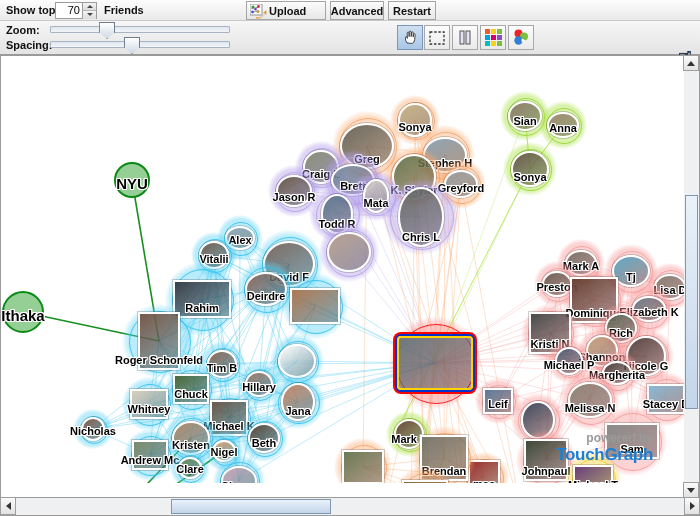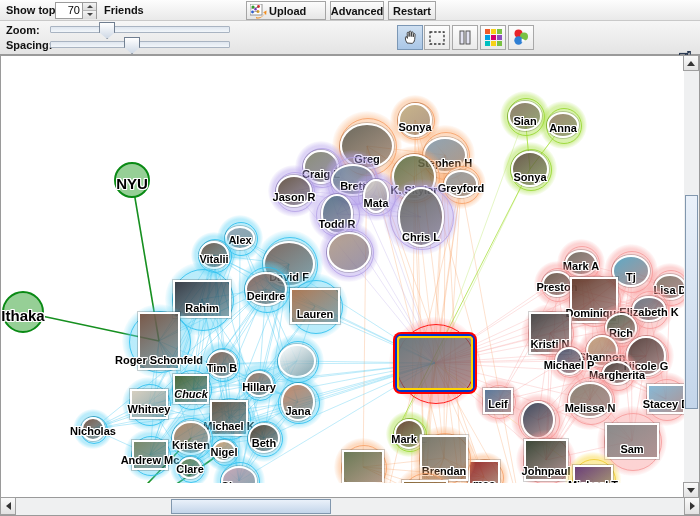--- a/index.html
+++ b/index.html
@@ -581,21 +581,20 @@
           <div class="node" style="left: 164px; top: 206px; width: 74px; height: 74px;">
             <div class="halo" style="background: radial-gradient(circle, rgba(90, 210, 245, 0.42) 58%, rgba(255, 255, 255, 0) 72%); border: 0px;"></div>
             <div style="position: absolute; left: 50%; top: 50%; border-radius: 50%; width: 60px; height: 60px; margin-left: -30px; margin-top: -30px; border: 1.5px solid rgb(46, 192, 239); opacity: 0.85;"></div>
             <div class="pic" style="width: 54px; height: 34px; left: 8px; top: 18px; background: linear-gradient(145deg, rgb(58, 63, 73), rgba(0, 0, 0, 0.3));"></div>
             <div class="nm" style="top: 40px;">Rahim</div>
           </div>
           <div class="node" style="left: 281px; top: 217px; width: 66px; height: 66px;">
             <div class="halo" style="background: radial-gradient(circle, rgba(90, 210, 245, 0.42) 58%, rgba(255, 255, 255, 0) 72%); border: 0px;"></div>
             <div style="position: absolute; left: 50%; top: 50%; border-radius: 50%; width: 52px; height: 52px; margin-left: -26px; margin-top: -26px; border: 1.5px solid rgb(46, 192, 239); opacity: 0.85;"></div>
             <div class="pic" style="width: 46px; height: 32px; left: 8px; top: 15px; background: linear-gradient(145deg, rgb(176, 122, 85), rgba(0, 0, 0, 0.3));"></div>
-            <div class="nm" style="top: 35px;">Lauren</div>
           </div>
           <div class="node" style="left: 556px; top: 183px; width: 48px; height: 48px;">
             <div class="halo" style="background: radial-gradient(circle, rgba(248, 150, 150, 0.42) 58%, rgba(255, 255, 255, 0) 72%); border: 0px;"></div>
             <div style="position: absolute; left: 50%; top: 50%; border-radius: 50%; width: 34px; height: 34px; margin-left: -17px; margin-top: -17px; border: 1.5px solid rgb(246, 155, 155); opacity: 0.85;"></div>
             <div class="pic rnd" style="width: 28px; height: 22px; left: 8px; top: 11px; background: linear-gradient(145deg, rgb(124, 115, 105), rgba(0, 0, 0, 0.3));"></div>
             <div class="nm" style="top: 21px;">Mark A</div>
           </div>
           <div class="node" style="left: 603px; top: 188px; width: 54px; height: 54px;">
             <div class="halo" style="background: radial-gradient(circle, rgba(248, 150, 150, 0.42) 58%, rgba(255, 255, 255, 0) 72%); border: 0px;"></div>
             <div style="position: absolute; left: 50%; top: 50%; border-radius: 50%; width: 40px; height: 40px; margin-left: -20px; margin-top: -20px; border: 1.5px solid rgb(246, 155, 155); opacity: 0.85;"></div>
@@ -755,21 +754,21 @@
             <div class="halo" style="background: radial-gradient(circle, rgba(90, 210, 245, 0.42) 58%, rgba(255, 255, 255, 0) 72%); border: 0px;"></div>
             <div style="position: absolute; left: 50%; top: 50%; border-radius: 50%; width: 40px; height: 40px; margin-left: -20px; margin-top: -20px; border: 1.5px solid rgb(46, 192, 239); opacity: 0.85;"></div>
             <div class="pic rnd" style="width: 34px; height: 30px; left: 8px; top: 10px; background: linear-gradient(145deg, rgb(255, 255, 255), rgba(0, 0, 0, 0.3));"></div>
           </div>
           <div class="node" style="left: 236px; top: 306px; width: 44px; height: 44px;">
             <div class="halo" style="background: radial-gradient(circle, rgba(90, 210, 245, 0.42) 58%, rgba(255, 255, 255, 0) 72%); border: 0px;"></div>
             <div style="position: absolute; left: 50%; top: 50%; border-radius: 50%; width: 30px; height: 30px; margin-left: -15px; margin-top: -15px; border: 1.5px solid rgb(46, 192, 239); opacity: 0.85;"></div>
             <div class="pic rnd" style="width: 24px; height: 22px; left: 8px; top: 9px; background: linear-gradient(145deg, rgb(154, 122, 106), rgba(0, 0, 0, 0.3));"></div>
             <div class="nm" style="top: 19px;">Hillary</div>
           </div>
-          <div class="node" style="left: 164px; top: 307px; width: 52px; height: 52px; font-style: italic;">
+          <div class="node" style="left: 164px; top: 307px; width: 52px; height: 52px;">
             <div class="halo" style="background: radial-gradient(circle, rgba(90, 210, 245, 0.42) 58%, rgba(255, 255, 255, 0) 72%); border: 0px;"></div>
             <div style="position: absolute; left: 50%; top: 50%; border-radius: 50%; width: 38px; height: 38px; margin-left: -19px; margin-top: -19px; border: 1.5px solid rgb(46, 192, 239); opacity: 0.85;"></div>
             <div class="pic" style="width: 32px; height: 26px; left: 8px; top: 11px; background: linear-gradient(145deg, rgb(74, 106, 58), rgba(0, 0, 0, 0.3));"></div>
             <div class="nm" style="top: 25px;">Chuck</div>
           </div>
           <div class="node" style="left: 270px; top: 319px; width: 54px; height: 54px;">
             <div class="halo" style="background: radial-gradient(circle, rgba(90, 210, 245, 0.42) 58%, rgba(255, 255, 255, 0) 72%); border: 0px;"></div>
             <div style="position: absolute; left: 50%; top: 50%; border-radius: 50%; width: 40px; height: 40px; margin-left: -20px; margin-top: -20px; border: 1.5px solid rgb(46, 192, 239); opacity: 0.85;"></div>
             <div class="pic rnd" style="width: 30px; height: 34px; left: 10px; top: 8px; background: linear-gradient(145deg, rgb(200, 138, 106), rgba(0, 0, 0, 0.3));"></div>
             <div class="nm" style="top: 30px;">Jana</div>
@@ -823,20 +822,24 @@
             <div class="nm" style="top: 15px;">Clare</div>
           </div>
           <div class="node" style="left: 212px; top: 399px; width: 52px; height: 52px;">
             <div class="halo" style="background: radial-gradient(circle, rgba(90, 210, 245, 0.42) 58%, rgba(255, 255, 255, 0) 72%); border: 0px;"></div>
             <div style="position: absolute; left: 50%; top: 50%; border-radius: 50%; width: 38px; height: 38px; margin-left: -19px; margin-top: -19px; border: 1.5px solid rgb(46, 192, 239); opacity: 0.85;"></div>
             <div class="pic rnd" style="width: 32px; height: 26px; left: 8px; top: 11px; background: linear-gradient(145deg, rgb(200, 168, 184), rgba(0, 0, 0, 0.3));"></div>
             <div class="nm" style="top: 25px;">Sherry</div>
           </div>
         </div>
 
+      <div id="brand">
+        <div class="p1">powered by</div>
+        <div class="p2">TouchGraph</div>
+      </div>
     </div>
   </div>
 
   <div class="sb" id="vsb">
     <div class="sbbtn" style="left:-1px;top:-1px;width:16px;height:16px;">
       <div class="arw" style="border-left:4px solid transparent;border-right:4px solid transparent;border-bottom:5px solid #333;"></div>
     </div>
     <div class="sbthumb" id="vthumb" style="left: 1px; width: 13px; top: 139.3px; height: 213.72px;"></div>
     <div class="sbbtn" style="left:-1px;bottom:-1px;width:16px;height:16px;">
       <div class="arw" style="border-left:4px solid transparent;border-right:4px solid transparent;border-top:5px solid #333;"></div>

